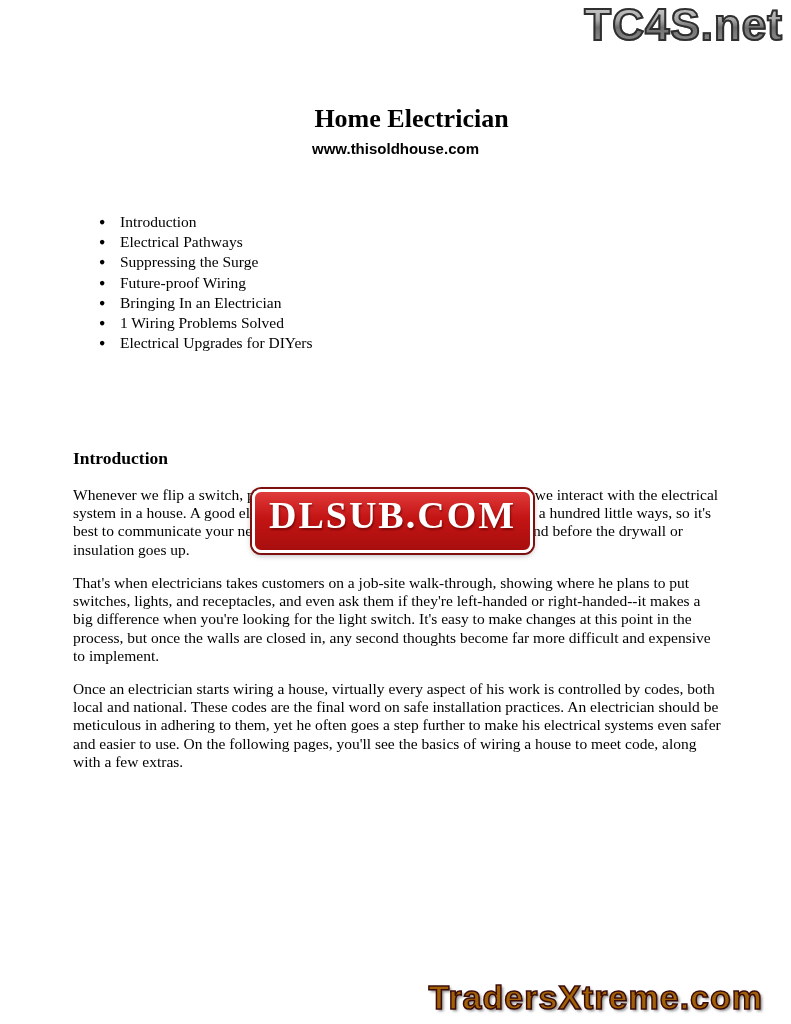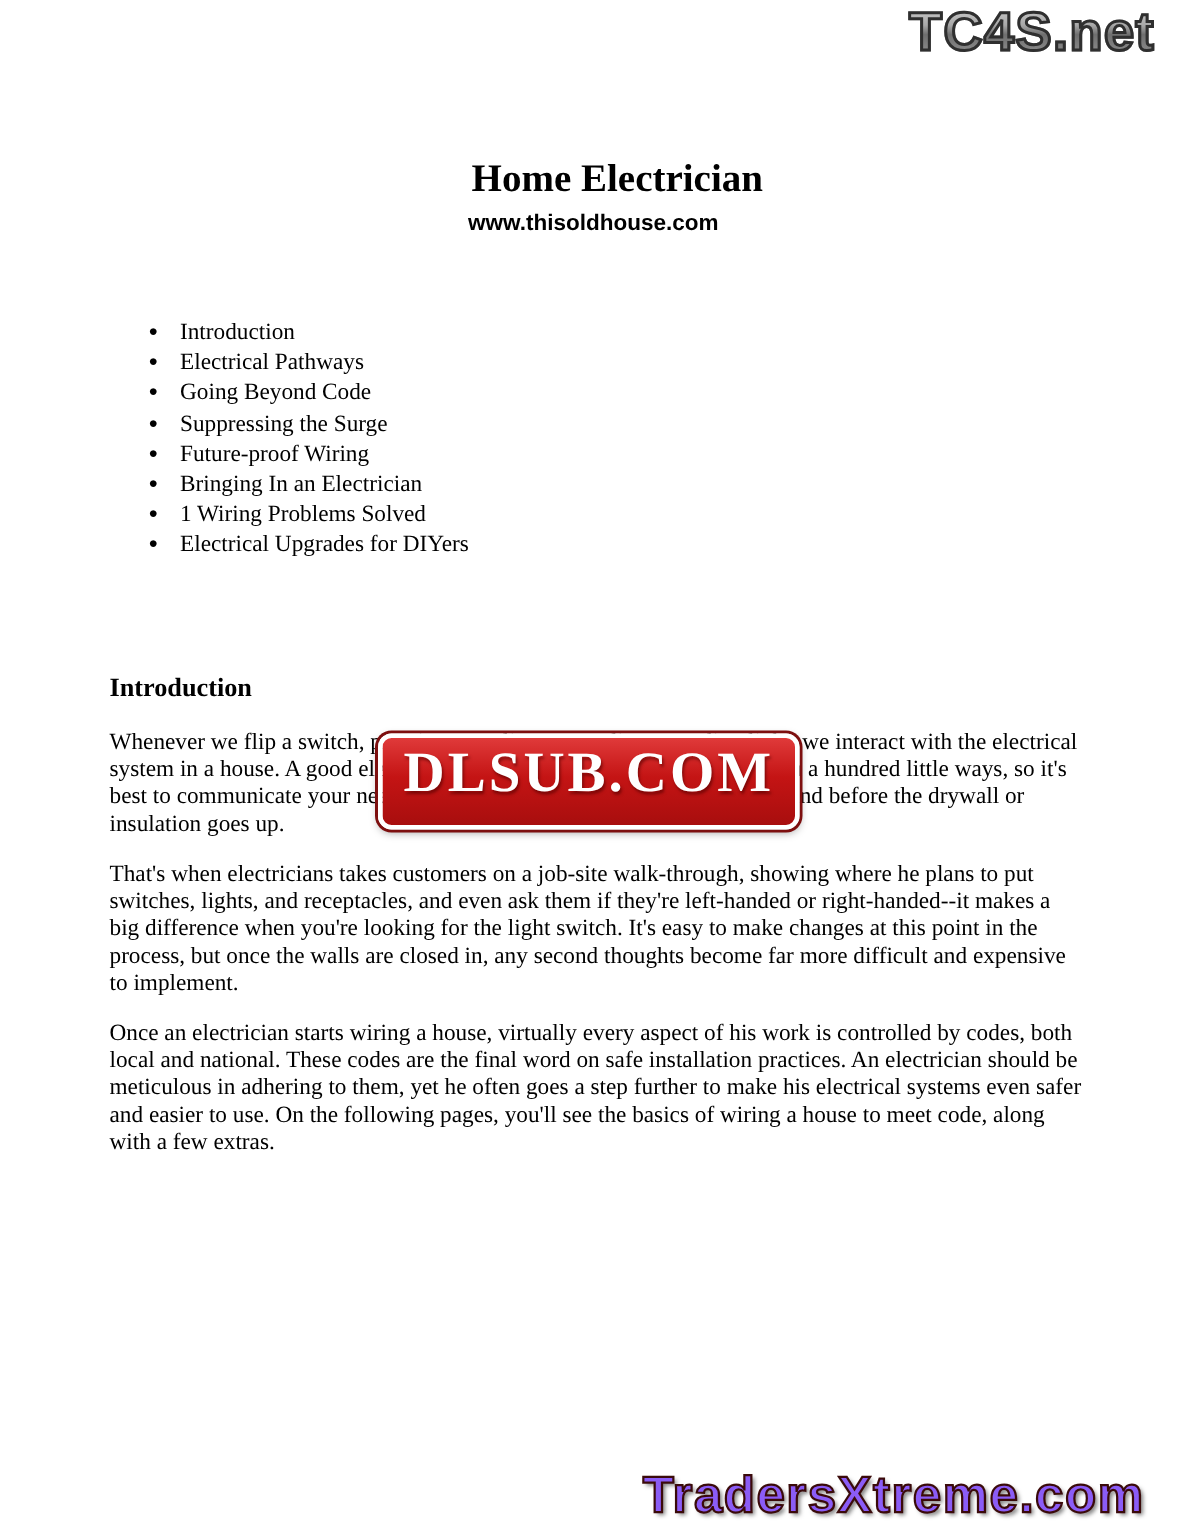--- a/index.html
+++ b/index.html
@@ -12,24 +12,24 @@
     background: #ffffff;
     overflow: hidden;
     font-family: "Liberation Serif", serif;
     color: #000;
   }
 
   
   .site-logo {
     position: absolute;
     top: 0px;
-    right: 21px;
+    right: 8px;
     font-family: "Liberation Sans", sans-serif;
     font-weight: 900;
-    font-size: 36px;
+    font-size: 44px;
     letter-spacing: 1px;
     background: linear-gradient(180deg, #d9d9d9 0%, #a8a8a8 40%, #6f6f6f 55%, #9b9b9b 100%);
     -webkit-background-clip: text;
     background-clip: text;
     color: transparent;
     -webkit-text-stroke: 2px #2f2f2f;
   }
 
   .doc-title {
     position: absolute;
@@ -119,41 +119,40 @@
 
   
   .footer-logo {
     position: absolute;
     top: 978px;
     right: 28px;
     font-family: "Liberation Sans", sans-serif;
     font-weight: 900;
     font-size: 34px;
     letter-spacing: 1px;
-    color: #8b5cf6;
+    color: #a16207;
     -webkit-text-stroke: 1.5px #3a0a0a;
     text-shadow: 2px 2px 3px rgba(0,0,0,0.5);
     white-space: nowrap;
   }
 </style>
 </head>
 <body>
 
 <div class="page">
 
   <div class="site-logo">TC4S.net</div>
 
   <h1 class="doc-title">Home Electrician</h1>
 
   <div class="doc-subtitle">www.thisoldhouse.com</div>
 
   <ul class="toc">
     <li><span class="bullet"></span><span>Introduction</span></li>
     <li><span class="bullet"></span><span>Electrical Pathways</span></li>
-    <li><span class="bullet"></span><span>Going Beyond Code</span></li>
     <li><span class="bullet"></span><span>Suppressing the Surge</span></li>
     <li><span class="bullet"></span><span>Future-proof Wiring</span></li>
     <li><span class="bullet"></span><span>Bringing In an Electrician</span></li>
     <li><span class="bullet"></span><span>1 Wiring Problems Solved</span></li>
     <li><span class="bullet"></span><span>Electrical Upgrades for DIYers</span></li>
   </ul>
 
   <h2 class="section-heading">Introduction</h2>
 
   <p class="para para-1">Whenever we flip a switch, plug in an appliance, or adjust a reading light, we interact with the electrical system in a house. A good electrician can make those interactions easier in a hundred little ways, so it's best to communicate your needs early—ideally after the house is framed and before the drywall or insulation goes up.</p>

